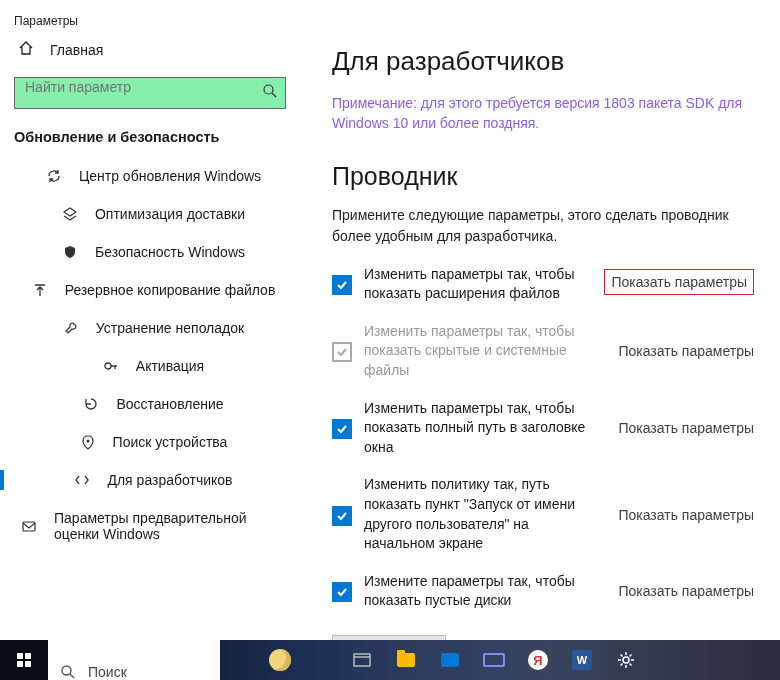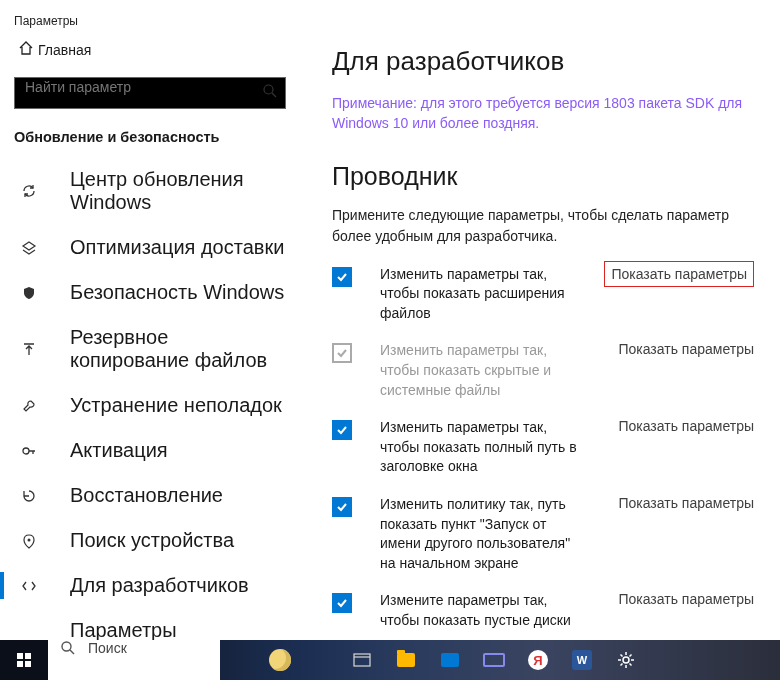--- a/index.html
+++ b/index.html
@@ -1,49 +1,49 @@
 <!DOCTYPE html>
 <html><head>
 <meta charset="utf-8">
 <style>
   * { box-sizing: border-box; margin: 0; padding: 0; }
   body { font-family: "Segoe UI", Tahoma, sans-serif; font-size: 14px; color: #1a1a1a; background: #fff; width: 780px; height: 680px; overflow: hidden; position: relative; }
   .window { display: flex; flex-direction: column; height: 640px; }
   .title-bar { height: 30px; padding: 14px 14px; font-size: 12px; color: #222; }
   .body-row { display: flex; flex: 1; overflow: hidden; }
   .sidebar { width: 306px; padding: 0 6px 0 0; overflow: hidden; }
-  .home-row { display: flex; align-items: center; padding: 10px 18px; gap: 4px; font-size: 14px; cursor: pointer; }
+  .home-row { display: flex; align-items: center; padding: 10px 18px; gap: 16px; font-size: 14px; cursor: pointer; }
   .search-wrap { margin: 8px 14px 14px 14px; }
-  .search-input { width: 100%; height: 32px; border: 1px solid #666; padding: 0 32px 12px 10px; font-size: 14px; outline: none; background: #000000; color: #666; }
+  .search-input { width: 100%; height: 32px; border: 1px solid #666; padding: 0 32px 12px 10px; font-size: 14px; outline: none; background: #86efac; color: #666; }
   .search-box { position: relative; }
   .search-icon { position: absolute; right: 8px; top: 6px; color: #333; }
   .section-label { font-weight: 600; font-size: 14.5px; padding: 6px 14px 12px 14px; }
   .nav { display: flex; flex-direction: column; }
-  .nav-item { display: flex; align-items: center; gap: 32px; padding: 11px 14px 11px 20px; cursor: pointer; font-size: 20px; color: #1a1a1a; }
+  .nav-item { display: flex; align-items: center; gap: 16px; padding: 11px 14px 11px 20px; cursor: pointer; font-size: 14px; color: #1a1a1a; justify-content: center; }
   .nav-item .icon { width: 18px; display: flex; justify-content: center; color: #333; flex-shrink: 0; }
   .nav-item.active { position: relative; }
   .nav-item.active::before { content: ""; position: absolute; left: 0; top: 9px; bottom: 9px; width: 4px; background: #0078d4; }
   .content { flex: 1; padding: 16px 26px 0 26px; overflow: hidden; }
   .page-title { font-size: 26px; font-weight: 300; margin-bottom: 16px; }
   .note { font-size: 14px; color: #8b5cf6; margin-bottom: 28px; line-height: 1.45; }
   .sub-title { font-size: 25px; font-weight: 400; margin-bottom: 14px; }
   .sub-desc { font-size: 14px; color: #222; margin-bottom: 18px; line-height: 1.5; }
-  .opt-row { display: flex; align-items: flex-start; gap: 28px; margin-bottom: 18px; }
+  .opt-row { display: flex; align-items: center; gap: 12px; margin-bottom: 18px; }
   .chk { width: 20px; height: 20px; border: 2px solid #0078d4; background: #0078d4; display: flex; align-items: center; justify-content: center; flex-shrink: 0; margin-top: 2px; cursor: pointer; }
   .chk svg { display: block; }
   .chk.disabled { border-color: #aaa; background: #fff; }
   .chk.disabled svg path { stroke: #aaa; }
   .opt-text { flex: 1; font-size: 14px; line-height: 1.4; padding-right: 8px; }
   .opt-text.disabled { color: #999; }
   .link { color: #404040; font-size: 14px; cursor: pointer; white-space: nowrap; flex-shrink: 0; }
   .link.highlight { border: 1px solid #d22; padding: 4px 6px; margin-top: -4px; }
   .apply-btn { margin-top: 6px; padding: 8px 20px; font-size: 14px; border: 1px solid #bbb; background: #e5e5e5; cursor: pointer; }
   .taskbar { position: absolute; bottom: 0; left: 0; right: 0; height: 40px; background: linear-gradient(90deg, #0d1220 0%, #12182a 18%, #1b2e52 38%, #2a3b5e 52%, #3a4460 70%, #2b2e3b 100%); display: flex; align-items: center; color: #fff; }
   .tb-start { width: 48px; height: 100%; background: #0b0f1a; display: flex; align-items: center; justify-content: center; cursor: pointer; }
-  .tb-search { display: flex; align-items: flex-start; background: #fff; height: 100%; width: 172px; padding: 0 12px; gap: 12px; color: #444; cursor: text; }
+  .tb-search { display: flex; align-items: flex-end; background: #fff; height: 100%; width: 172px; padding: 0 12px; gap: 12px; color: #444; cursor: text; }
   .tb-weather { width: 120px; height: 100%; display: flex; align-items: center; justify-content: center; }
   .tb-icons { display: flex; align-items: center; height: 100%; }
   .tb-icon { width: 44px; height: 100%; display: flex; align-items: center; justify-content: center; cursor: pointer; }
   .moon { width: 22px; height: 22px; background: #f2d479; border-radius: 50%; box-shadow: inset -5px -2px 0 #d6b85a; }
   .folder { width: 18px; height: 14px; background: #ffb900; border-radius: 2px; position: relative; }
   .folder::before { content:""; position:absolute; top:-3px; left:0; width:8px; height:4px; background:#ffb900; border-radius:1px 1px 0 0; }
   .blue-sq { width: 18px; height: 14px; background: #0078d4; border-radius: 2px; }
   .laptop { width: 22px; height: 14px; border: 2px solid #88e; border-radius: 2px; position: relative; }
   .circle-y { width: 20px; height: 20px; background: #fff; border-radius: 50%; display:flex; align-items:center; justify-content:center; color:#d33; font-weight:bold; font-size:13px; }
   .word-ic { width: 20px; height: 20px; background: #2b579a; border-radius: 3px; display:flex; align-items:center; justify-content:center; color:#fff; font-size:11px; font-weight:bold; }
@@ -161,21 +161,21 @@
             </span>
           <span>Параметры предварительной оценки Windows</span>
         </div>
       </div>
     </div>
 
     <div class="content">
       <div class="page-title">Для разработчиков</div>
       <div class="note">Примечание: для этого требуется версия 1803 пакета SDK для Windows 10 или более поздняя.</div>
       <div class="sub-title">Проводник</div>
-      <div class="sub-desc">Примените следующие параметры, чтобы сделать параметр более удобным для разработчика.</div>
+      <div class="sub-desc">Примените следующие параметры, этого сделать проводник более удобным для разработчика.</div>
 
       <div class="opt-row">
         <span class="chk">
             <svg width="14" height="14" viewBox="0 0 14 14">
               <path d="M3 7 L6 10 L11 4" fill="none" stroke="#fff" stroke-width="2"></path>
             </svg>
           </span>
         <span class="opt-text">Изменить параметры так, чтобы показать расширения файлов</span>
         <span class="link highlight">Показать параметры</span>
       </div>

